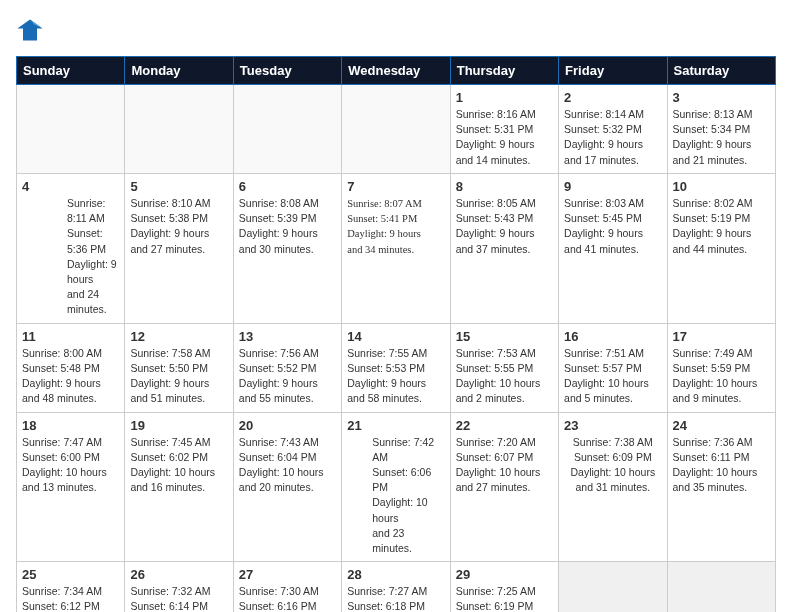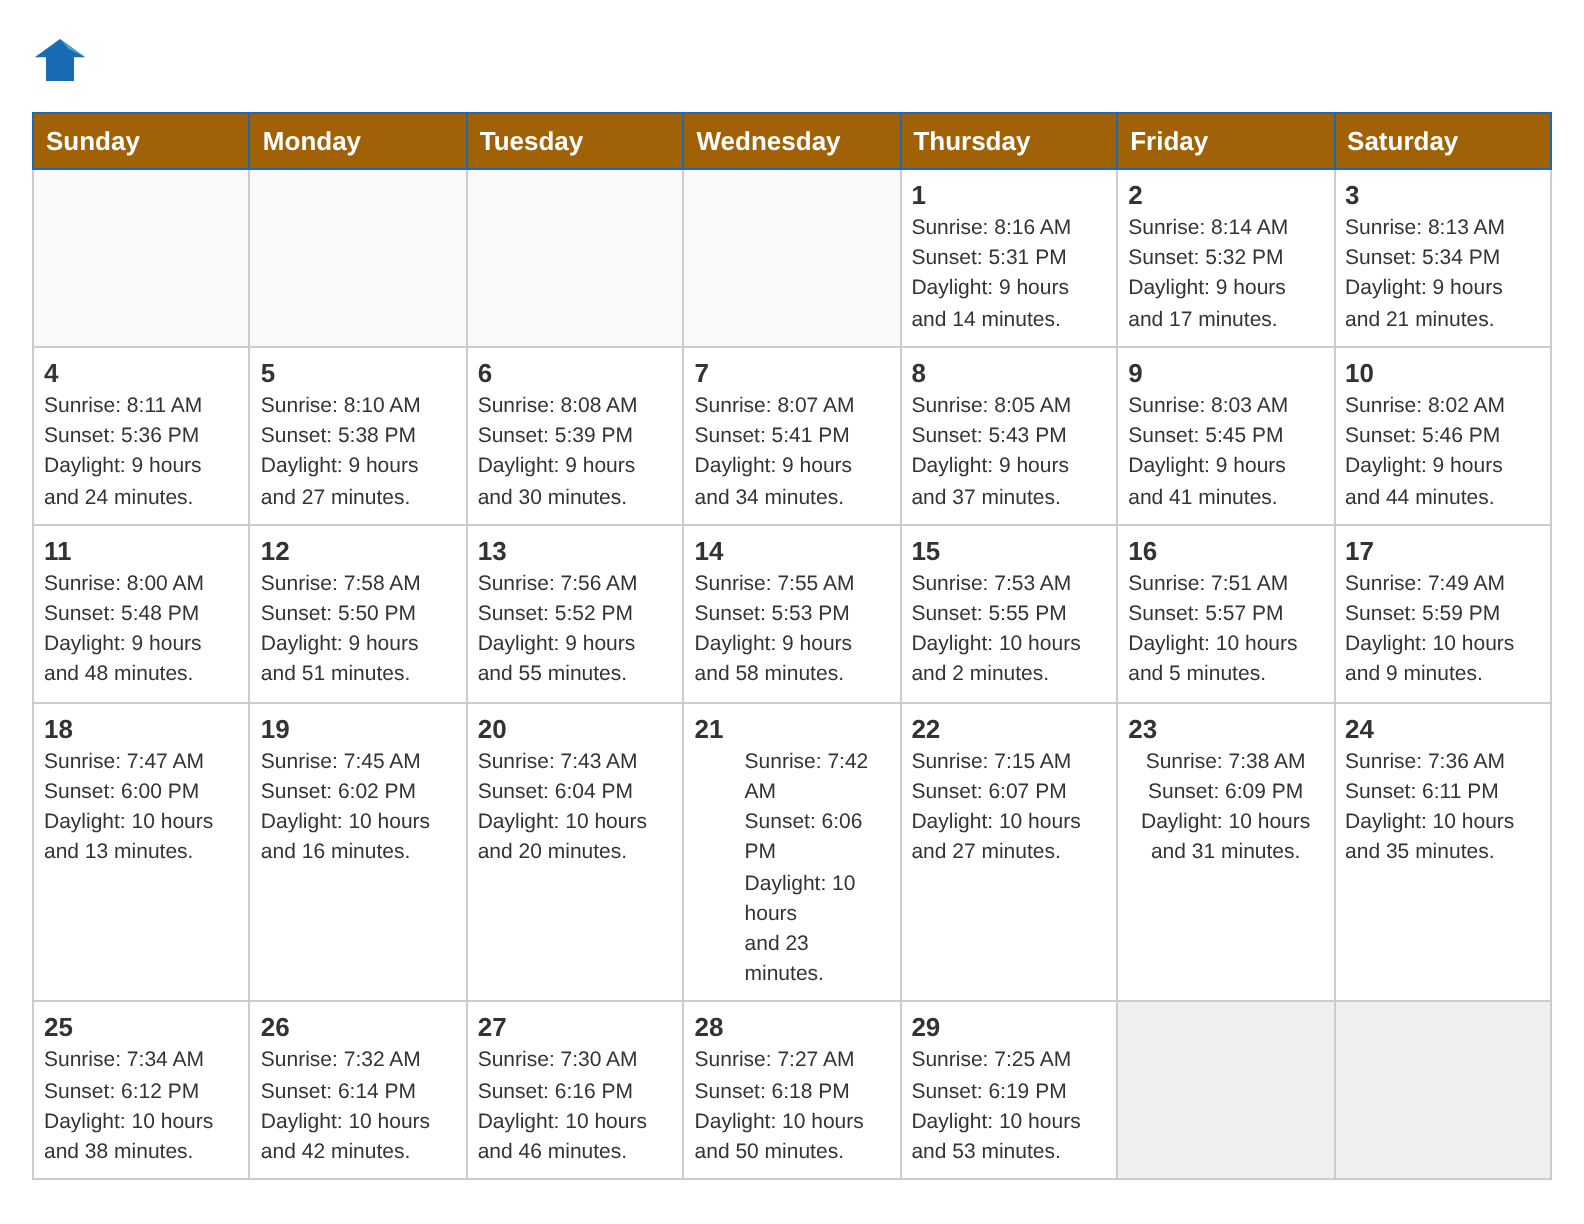--- a/index.html
+++ b/index.html
@@ -46,21 +46,21 @@
     .location {
       font-size: 16px;
       color: #555;
     }
     table {
       width: 100%;
       border-collapse: collapse;
       table-layout: fixed;
     }
     th {
-      background-color: #a16207;
+      background-color: #0f172a;
       color: white;
       text-align: left;
       padding: 6px 6px;
       font-size: 13px;
       font-weight: bold;
       border: 1px solid #1a6bb5;
     }
     td {
       border: 1px solid #ccc;
       vertical-align: top;
@@ -144,42 +144,42 @@
           <div class="day-num">3</div>
           <div class="day-info" style="white-space: pre-line;">Sunrise: 8:13 AM
 Sunset: 5:34 PM
 Daylight: 9 hours
 and 21 minutes.</div>
         </td>
       </tr>
       <tr>
         <td>
           <div class="day-num">4</div>
-          <div class="day-info" style="white-space: pre-line;">Sunrise: 8:11 AM
+          <div class="day-info" style="white-space: pre-line; margin-left: 45px;">Sunrise: 8:11 AM
 Sunset: 5:36 PM
 Daylight: 9 hours
 and 24 minutes.</div>
         </td>
         <td>
           <div class="day-num">5</div>
           <div class="day-info" style="white-space: pre-line;">Sunrise: 8:10 AM
 Sunset: 5:38 PM
 Daylight: 9 hours
 and 27 minutes.</div>
         </td>
         <td>
           <div class="day-num">6</div>
           <div class="day-info" style="white-space: pre-line;">Sunrise: 8:08 AM
 Sunset: 5:39 PM
 Daylight: 9 hours
 and 30 minutes.</div>
         </td>
         <td>
           <div class="day-num">7</div>
-          <div class="day-info" style="white-space: pre-line;">Sunrise: 8:07 AM
+          <div class="day-info" style="white-space: pre-line; font-family: Liberation Serif, serif;">Sunrise: 8:07 AM
 Sunset: 5:41 PM
 Daylight: 9 hours
 and 34 minutes.</div>
         </td>
         <td>
           <div class="day-num">8</div>
           <div class="day-info" style="white-space: pre-line;">Sunrise: 8:05 AM
 Sunset: 5:43 PM
 Daylight: 9 hours
 and 37 minutes.</div>
@@ -187,21 +187,21 @@
         <td>
           <div class="day-num">9</div>
           <div class="day-info" style="white-space: pre-line;">Sunrise: 8:03 AM
 Sunset: 5:45 PM
 Daylight: 9 hours
 and 41 minutes.</div>
         </td>
         <td>
           <div class="day-num">10</div>
           <div class="day-info" style="white-space: pre-line;">Sunrise: 8:02 AM
-Sunset: 5:46 PM
+Sunset: 5:19 PM
 Daylight: 9 hours
 and 44 minutes.</div>
         </td>
       </tr>
       <tr>
         <td>
           <div class="day-num">11</div>
           <div class="day-info" style="white-space: pre-line;">Sunrise: 8:00 AM
 Sunset: 5:48 PM
 Daylight: 9 hours
@@ -274,21 +274,21 @@
         </td>
         <td>
           <div class="day-num">21</div>
           <div class="day-info" style="white-space: pre-line; margin-left: 25px;">Sunrise: 7:42 AM
 Sunset: 6:06 PM
 Daylight: 10 hours
 and 23 minutes.</div>
         </td>
         <td>
           <div class="day-num">22</div>
-          <div class="day-info" style="white-space: pre-line;">Sunrise: 7:15 AM
+          <div class="day-info" style="white-space: pre-line;">Sunrise: 7:20 AM
 Sunset: 6:07 PM
 Daylight: 10 hours
 and 27 minutes.</div>
         </td>
         <td>
           <div class="day-num">23</div>
           <div class="day-info" style="white-space: pre-line; text-align: center;">Sunrise: 7:38 AM
 Sunset: 6:09 PM
 Daylight: 10 hours
 and 31 minutes.</div>

